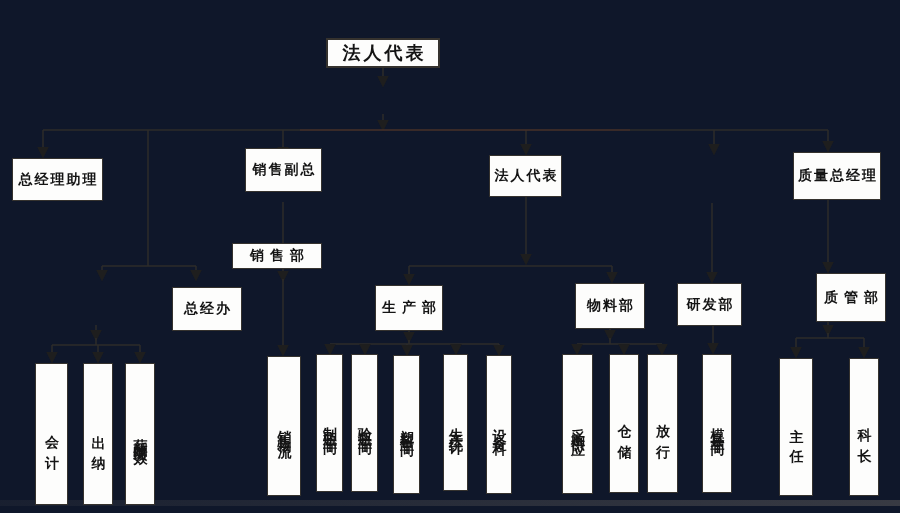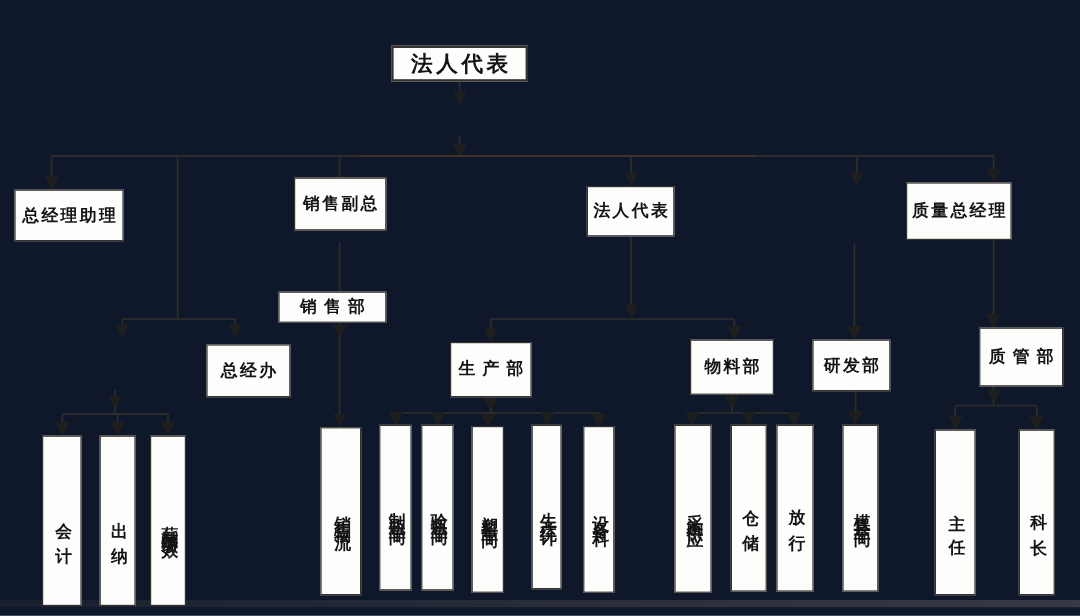--- a/index.html
+++ b/index.html
@@ -124,21 +124,21 @@
 
   <div class="node h" style="left:12px;top:158px;width:91px;height:43px">
     <span class="lbl">总经理助理</span>
   </div>
   <div class="node h" style="left:245px;top:148px;width:77px;height:44px">
     <span class="lbl">销售副总</span>
   </div>
   <div class="node h" style="left:489px;top:155px;width:73px;height:42px">
     <span class="lbl">法人代表</span>
   </div>
-  <div class="node h" style="left:755px;top:152px;width:88px;height:48px">
+  <div class="node h" style="left:793px;top:152px;width:88px;height:48px">
     <span class="lbl">质量总经理</span>
   </div>
 
   <div class="node h" style="left:172px;top:287px;width:70px;height:44px">
     <span class="lbl">总经办</span>
   </div>
   <div class="node h lsw" style="left:232px;top:243px;width:90px;height:26px">
     <span class="lbl">销售部</span>
   </div>
   <div class="node h lsw" style="left:375px;top:285px;width:68px;height:46px">

